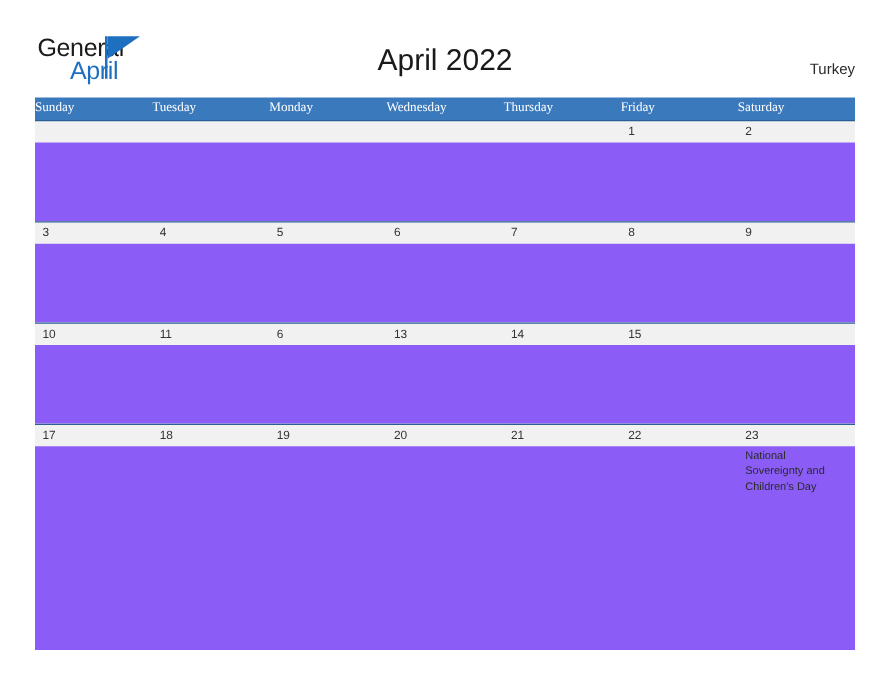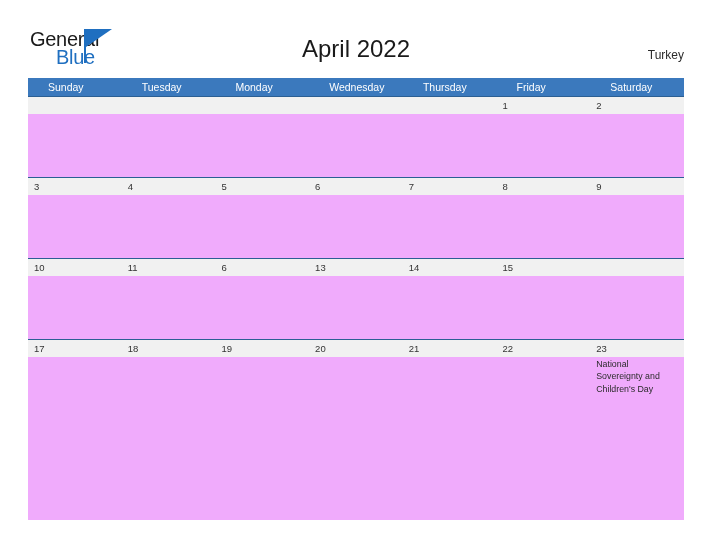--- a/index.html
+++ b/index.html
@@ -115,24 +115,23 @@
     height: 18px;
     background: #3b79bd;
   }
   .weekday {
     width: 93.71px;
     box-sizing: border-box;
     padding-left: 0;
     font-size: 10.5px;
     color: #ffffff;
     line-height: 18px;
-    font-family: Liberation Sans, sans-serif;
+    font-family: Liberation Serif, serif;
     overflow: hidden;
     white-space: nowrap;
-    margin-left: 20px;
   }
 
   .week {
     width: 656px;
   }
   .week-dates {
     display: flex;
     width: 656px;
     height: 17px;
     background: #f1f1f1;
@@ -151,21 +150,21 @@
     line-height: 17px;
     font-family: "Liberation Sans", sans-serif;
     overflow: hidden;
     white-space: nowrap;
   }
 
   .week-body {
     display: flex;
     width: 656px;
     height: 63px;
-    background: #f0abfc;
+    background: #8b5cf6;
   }
   .week:last-of-type .week-body {
     height: 100px;
   }
   .daycell {
     width: 93.71px;
     box-sizing: border-box;
     padding: 1px 7px 0 6px;
     overflow: hidden;
   }
@@ -181,21 +180,21 @@
 <body>
 
 <div class="page">
 
   <div class="top-bar">
 
     <div class="logo">
       <span class="logo-general">General</span>
       <span class="logo-flag-pole"></span>
       <span class="logo-flag"></span>
-      <span class="logo-blue">Blue</span>
+      <span class="logo-blue">April</span>
     </div>
 
     <div class="title">April 2022</div>
 
     <div class="country">Turkey</div>
 
   </div>
 
   <div class="calendar">
 

